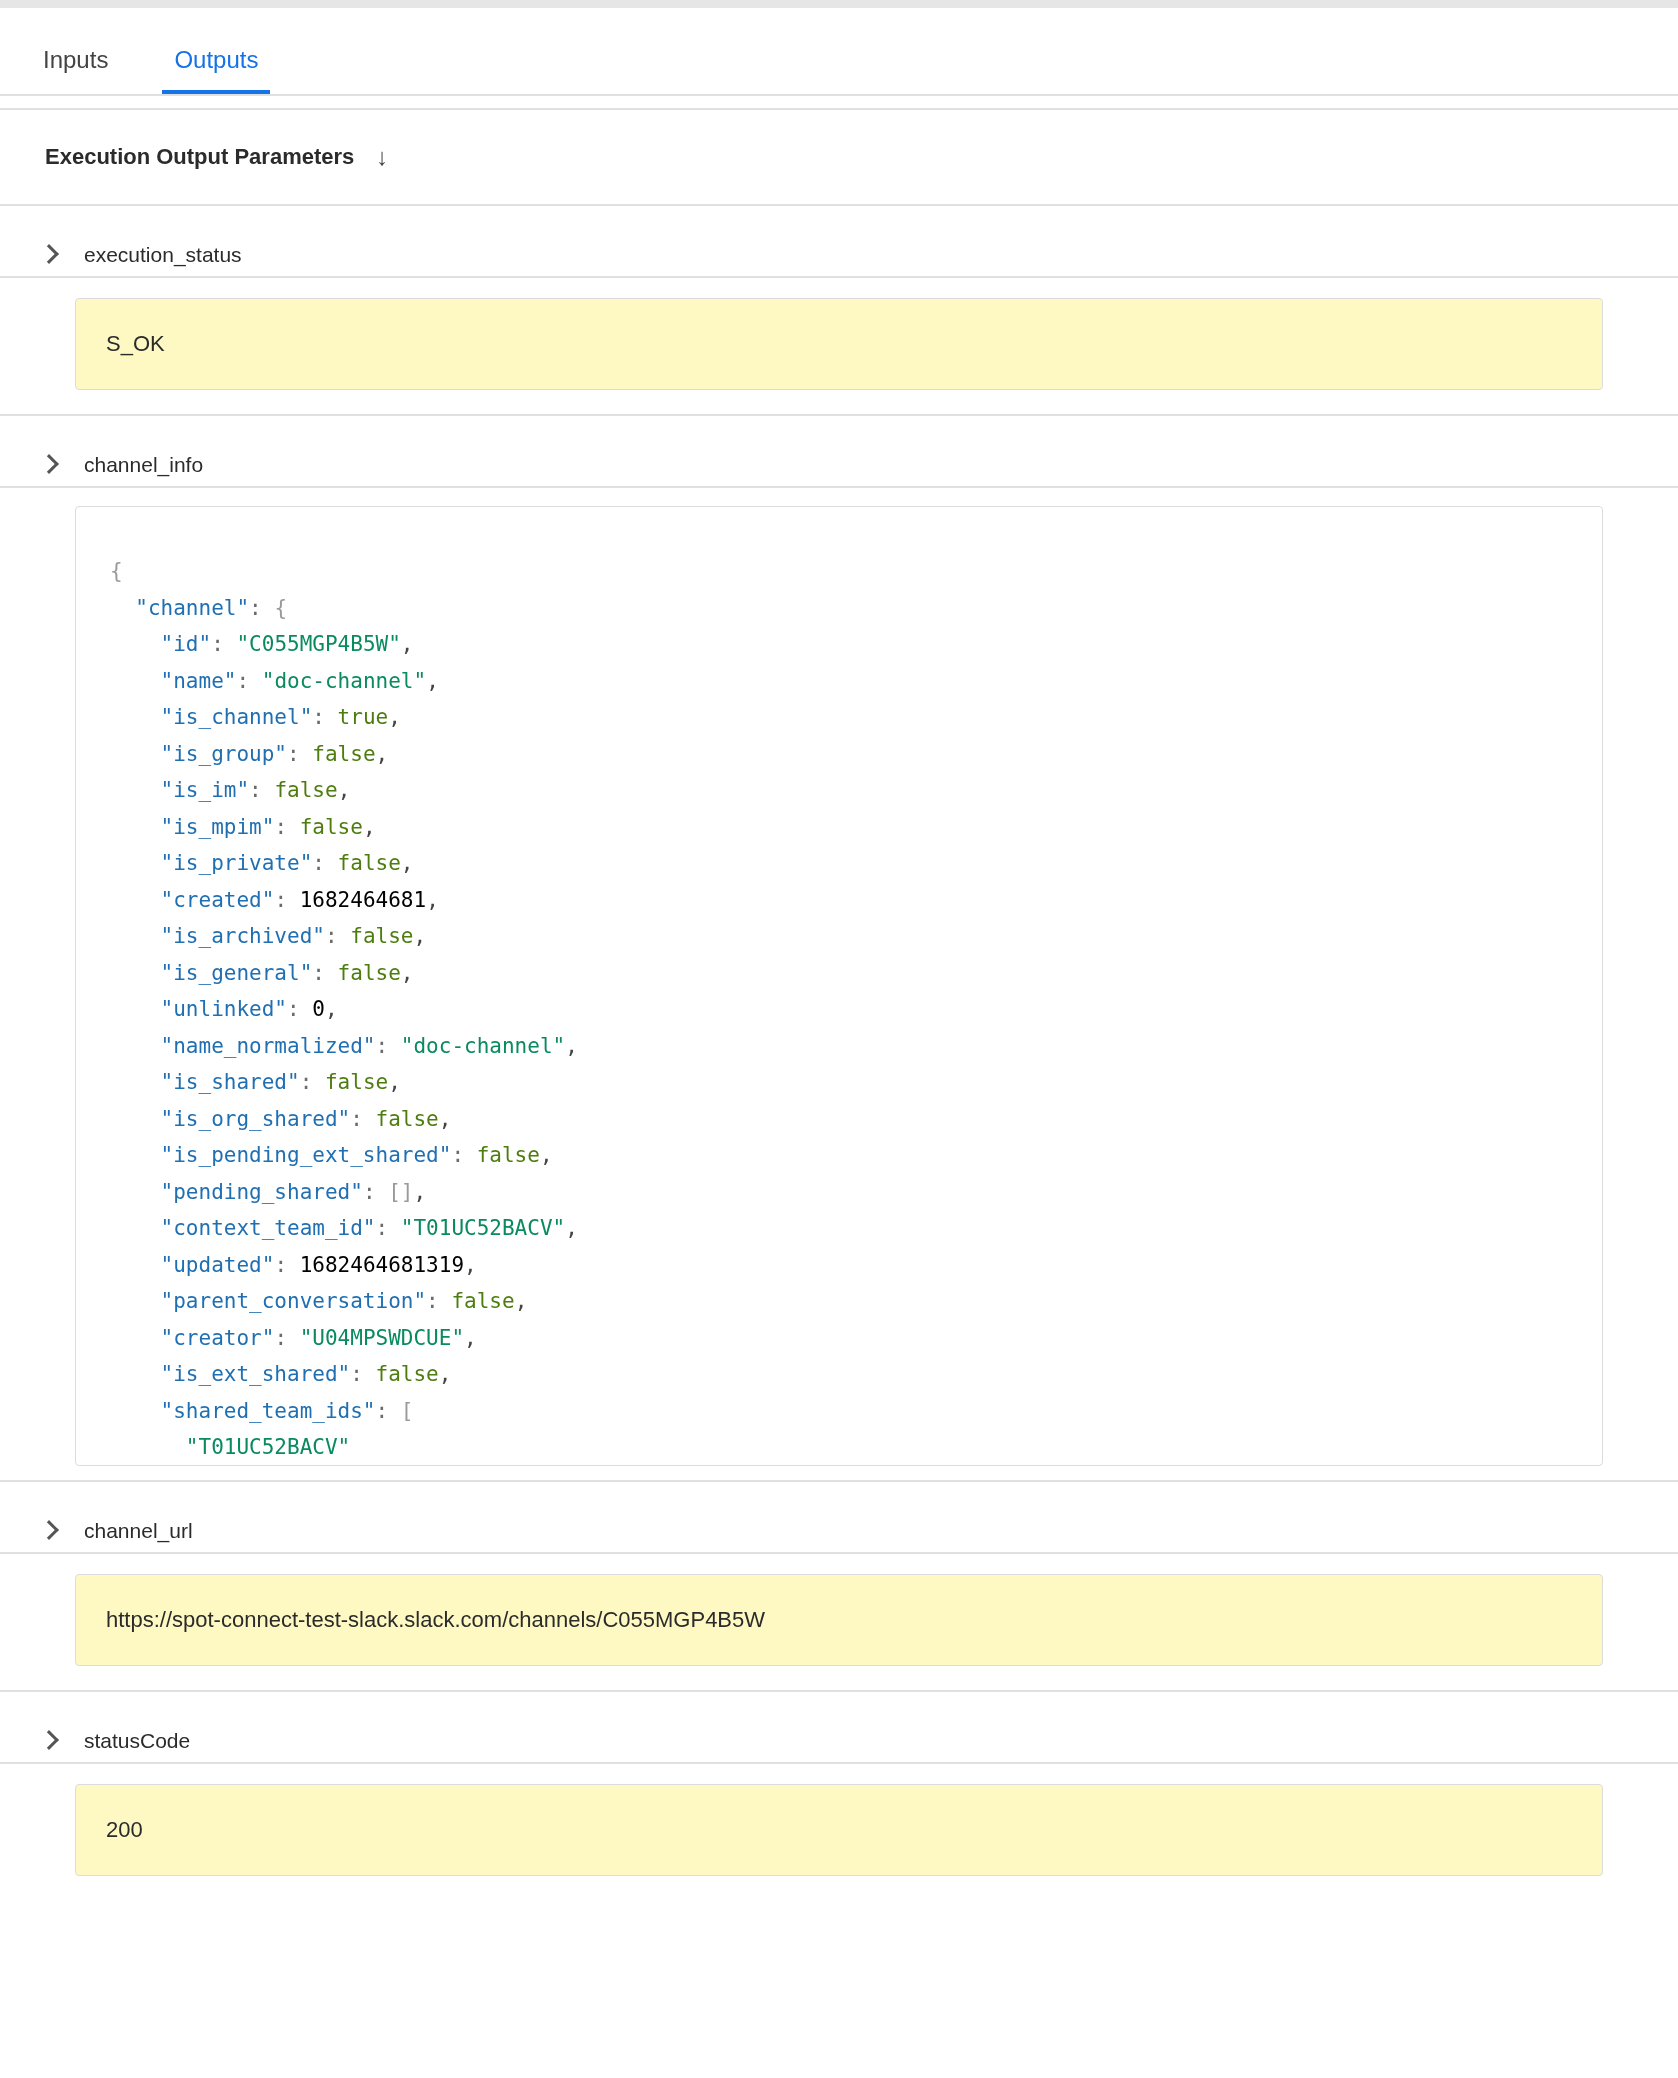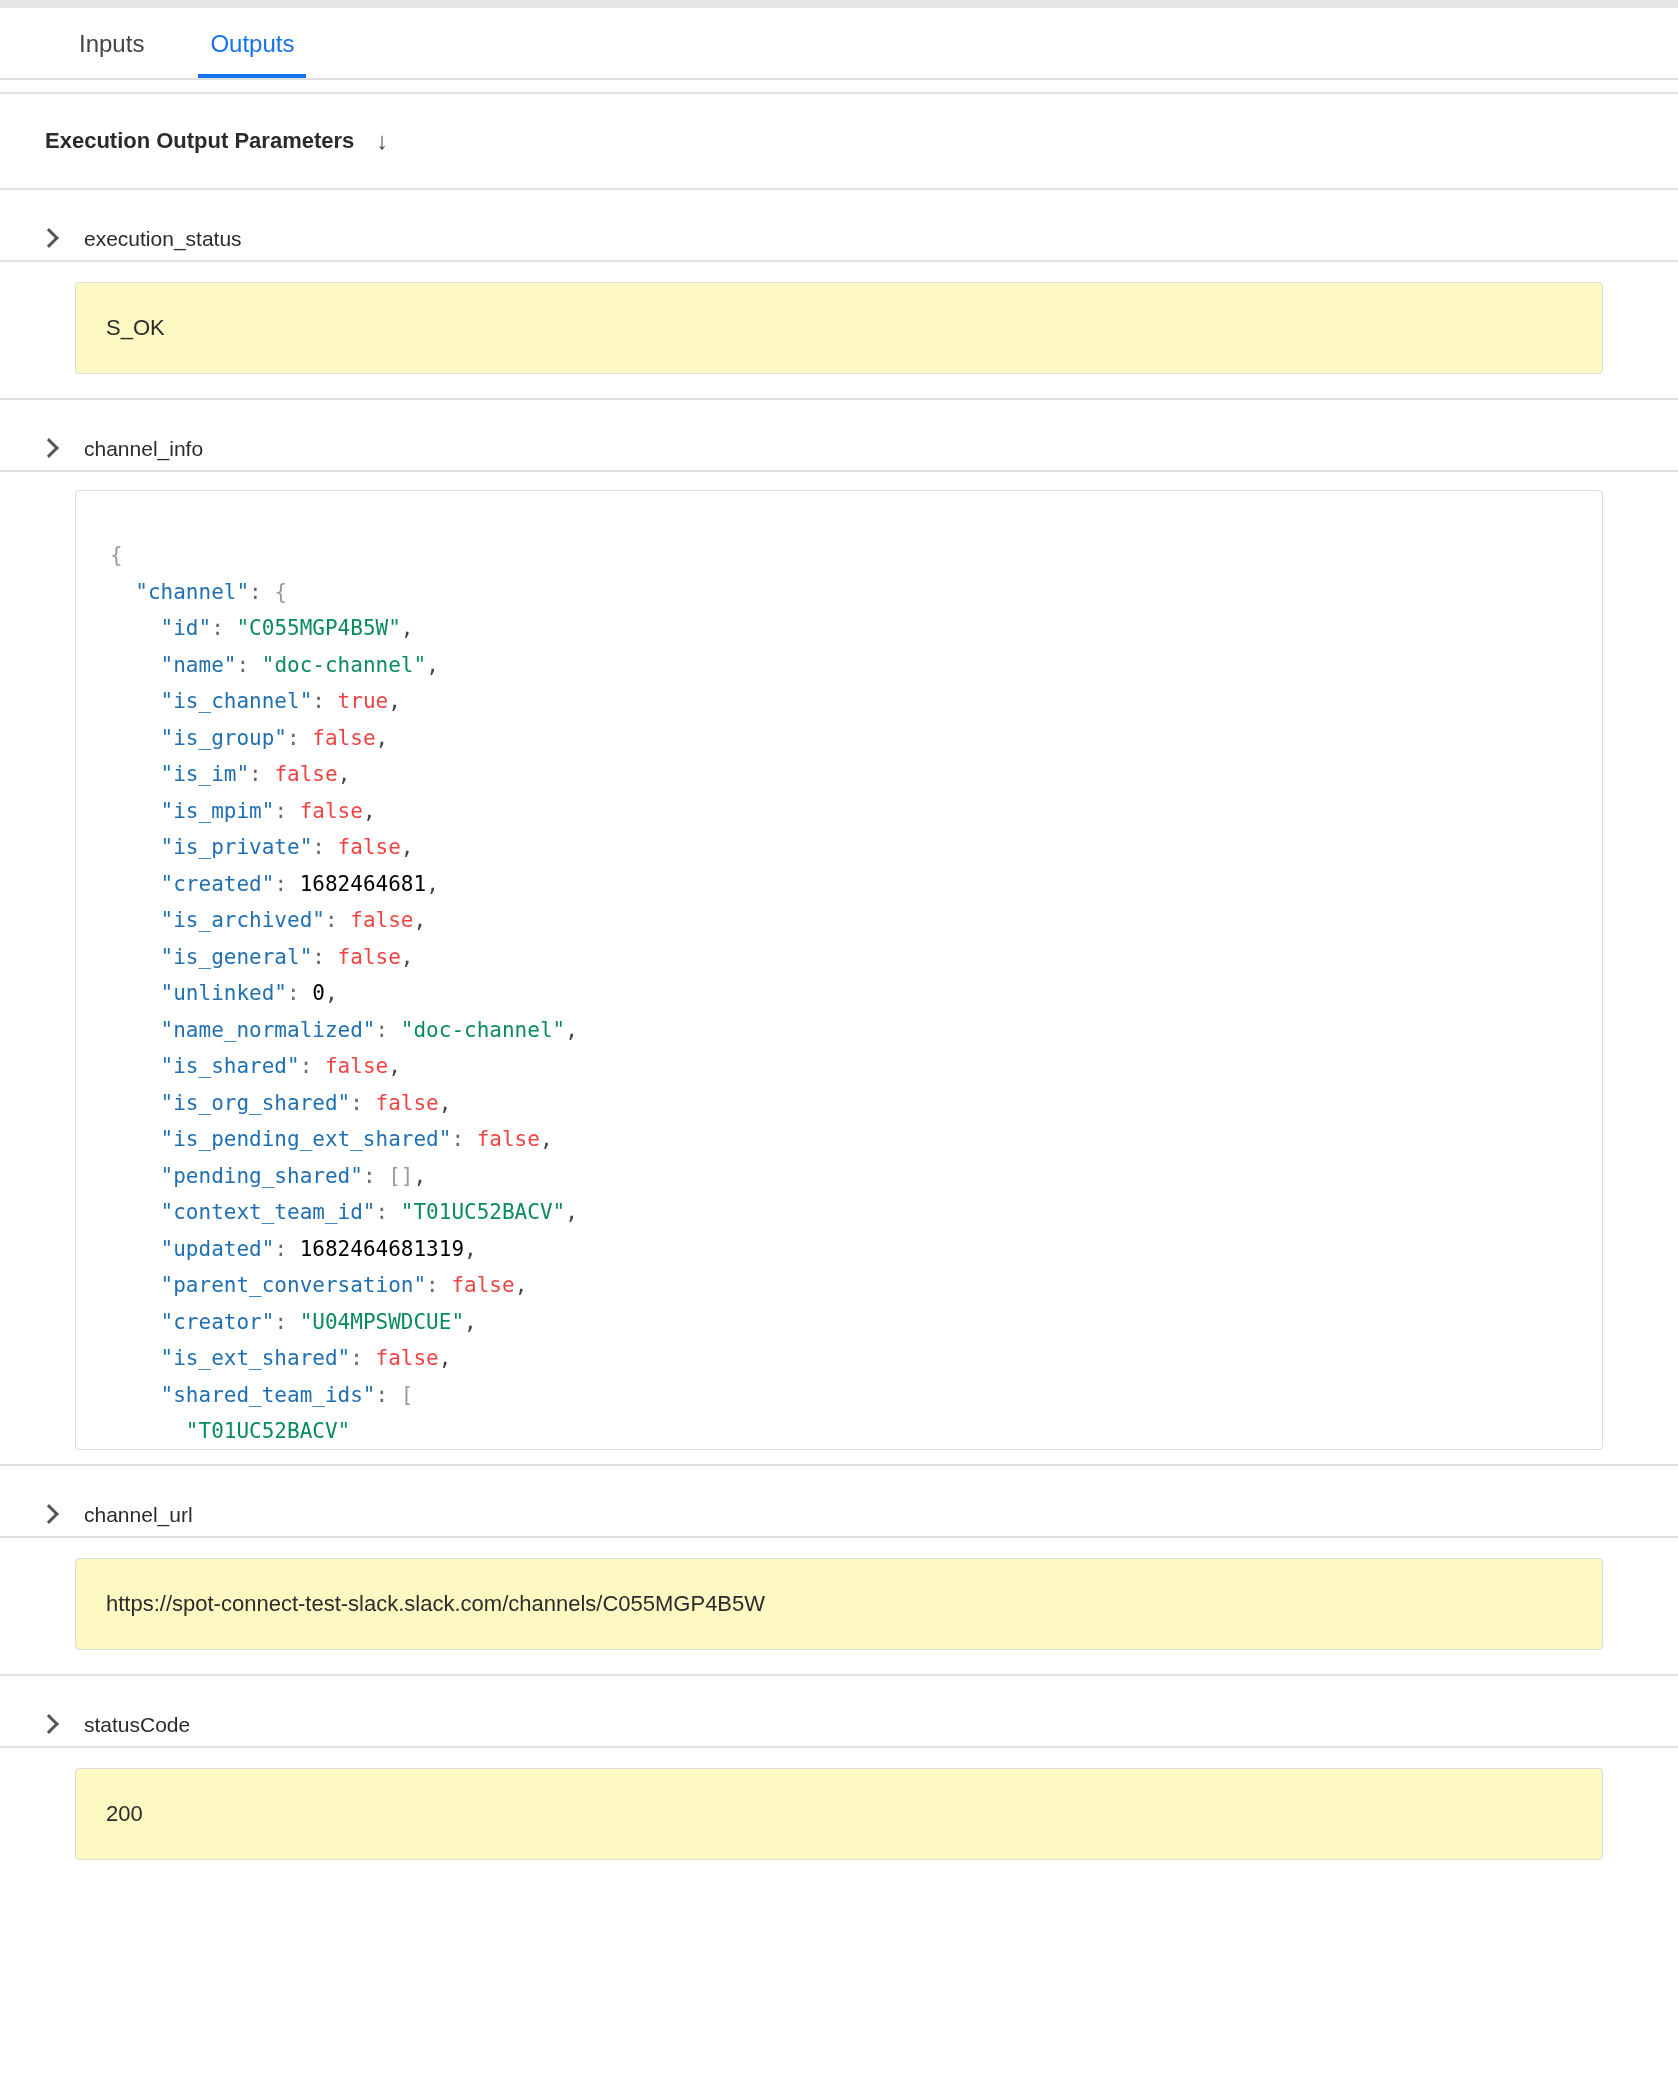--- a/index.html
+++ b/index.html
@@ -18,22 +18,22 @@
 
   .topbar {
     height: 8px;
     background: #e6e6e6;
     width: 100%;
   }
 
   .tabs {
     display: flex;
     align-items: flex-end;
-    padding: 0 67px;
-    height: 72px;
+    padding: 0 31px;
+    height: 88px;
     border-bottom: 2px solid #e0e0e0;
   }
   .tab {
     font-size: 24px;
     color: #444444;
     padding: 0 12px 18px 12px;
     margin-right: 42px;
     cursor: pointer;
     border-bottom: 4px solid transparent;
     line-height: 1;
@@ -129,21 +129,21 @@
   pre.code {
     margin: 0;
     font-family: "DejaVu Sans Mono", monospace;
     font-size: 21px;
     line-height: 36.5px;
     white-space: pre;
     color: #444;
   }
   .k { color: #1f6fb2; }
   .s { color: #0a8a5f; }
-  .b { color: #ef4444; }
+  .b { color: #4d7c0f; }
   .n { color: #000000; margin-top: 44px; }
   .p { color: #6b6b6b; }
   .br { color: #9a9a9a; }
 
   .code-after {
     height: 16px;
     border-bottom: 2px solid #e0e0e0;
   }
   .divider {
     border-bottom: 2px solid #e0e0e0;

